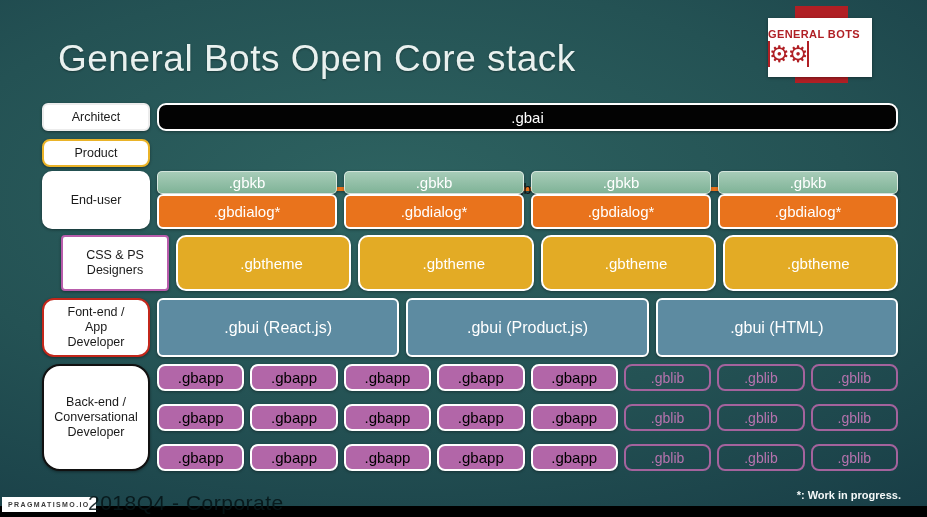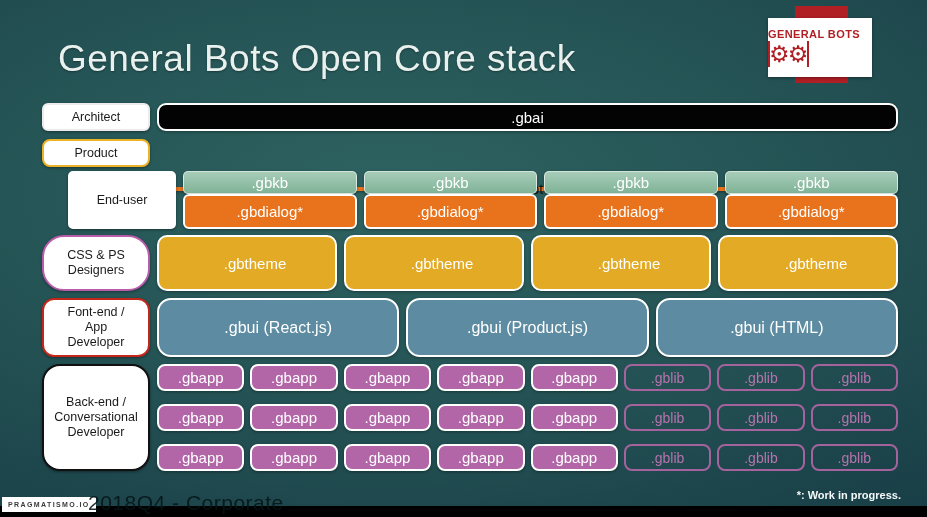--- a/index.html
+++ b/index.html
@@ -41,32 +41,32 @@
   }
   .content{flex:1;display:flex;flex-direction:column;justify-content:space-between;}
   .boxrow{display:flex;gap:7px;width:100%;text-align:center;}
   .box{
     flex:1;display:flex;align-items:center;justify-content:center;
     white-space:nowrap;box-shadow:0 1px 3px rgba(0,0,0,.35);
   }
   
   .lb-architect{border:2px solid #ececec;border-radius:6px;}
   .lb-product{border:2px solid #eab328;}
-  .lb-enduser{border:2px solid #ffffff;border-radius:5px;margin-left:26px;}
-  .lb-designers{border:2px solid #b85cab;border-radius:22px;}
+  .lb-enduser{border:2px solid #ffffff;border-radius:10px;}
+  .lb-designers{border:2px solid #b85cab;border-radius:4px;margin-left:19px;}
   .lb-frontend{border:2px solid #c3271b;border-radius:12px;}
   .lb-backend{border:2px solid #111;border-radius:18px;}
   
   .bx-gbai{background:#030303;border:2px solid #fff;border-radius:9px;color:#fff;font-size:15px;}
   .bx-gbot{background:#ececec;border:2px solid #e8721c;border-radius:5px;color:#141414;font-size:14px;margin-top:48px;}
   .bx-gbkb{background:linear-gradient(#a7ccb8,#7fb397);border:1px solid rgba(255,255,255,.65);border-radius:5px;color:#fff;font-size:15px;}
   .bx-gbdialog{background:#e9731c;border:2px solid #fff;border-radius:6px;color:#fff;font-size:15px;}
   .bx-gbtheme{background:#e3ab25;border:2px solid #fff;border-radius:10px;color:#fff;font-size:15px;padding-left:16px;}
-  .bx-gbui{background:#5d8ba1;border:2px solid #fff;border-radius:14px;color:#fff;font-size:16px;}
-  .bx-gbapp{background:#b266a8;border:2px solid #fff;border-radius:8px;color:#ffffff;font-size:15px;}
+  .bx-gbui{background:#5d8ba1;border:2px solid #fff;border-radius:6px;color:#fff;font-size:16px;}
+  .bx-gbapp{background:#b266a8;border:2px solid #fff;border-radius:8px;color:#000000;font-size:15px;}
   .bx-gblib{background:transparent;border:2px solid #a4639d;border-radius:8px;color:#b673ae;font-size:14px;box-shadow:none;}
   
   .bottom-strip{position:absolute;left:0;bottom:0;width:100%;height:11px;background:#000;}
   .brand-badge{
     position:absolute;left:2px;bottom:5px;z-index:2;
     background:#fff;color:#3a3a3a;font-weight:bold;
     font-size:7px;letter-spacing:1.4px;padding:4px 6px;white-space:nowrap;
   }
   .footer-text{
     position:absolute;left:88px;bottom:2px;z-index:2;

